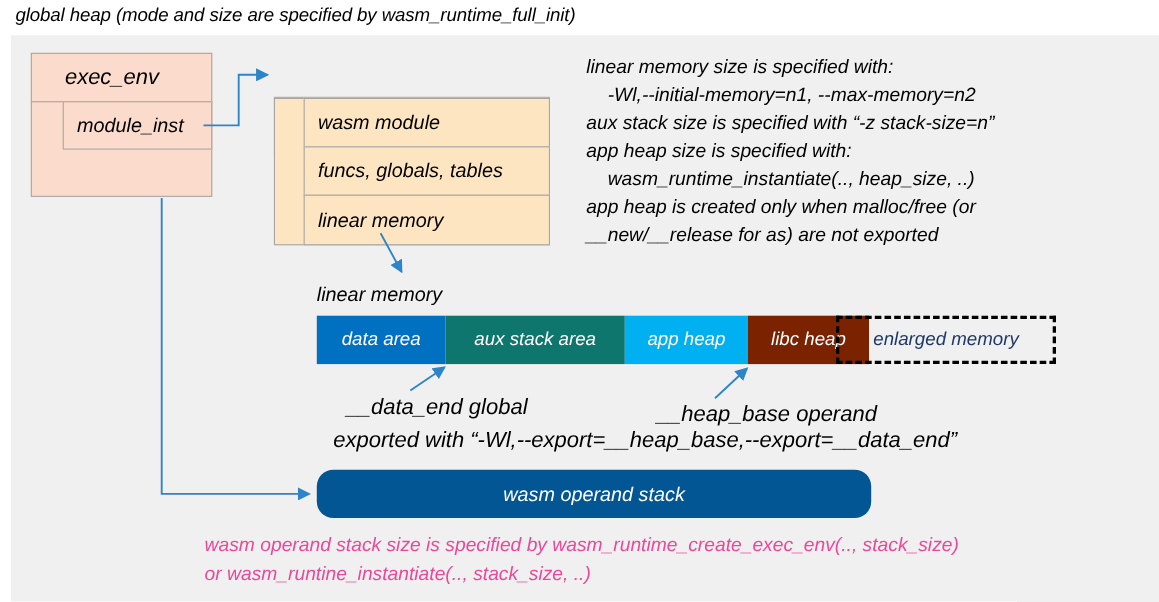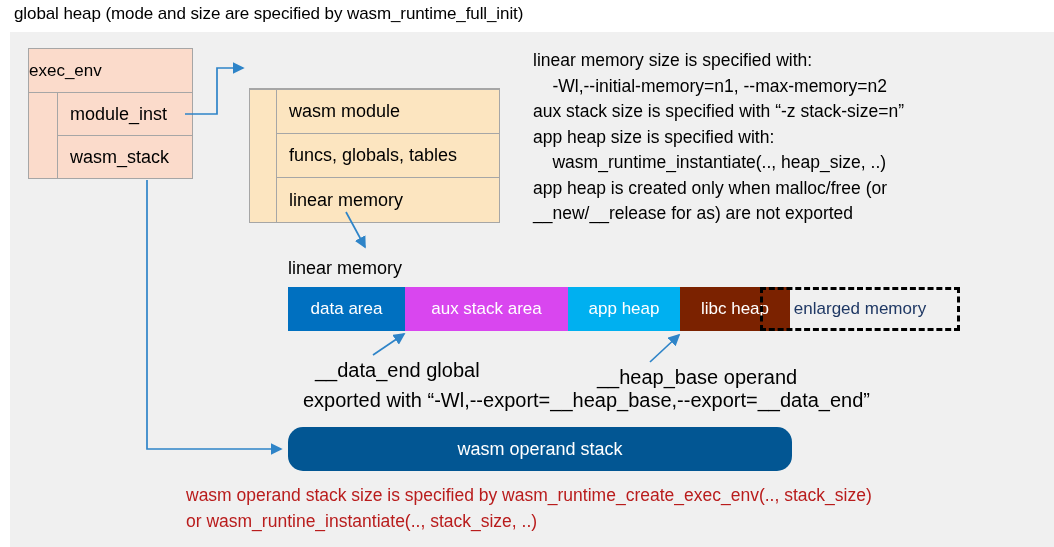--- a/index.html
+++ b/index.html
@@ -10,20 +10,21 @@
   body {
     font-family: "Liberation Sans", sans-serif;
     -webkit-font-smoothing: antialiased;
   }
   #canvas {
     position: relative;
     width: 1054px;
     height: 547px;
     background: #ffffff;
     overflow: hidden;
+    font-style: italic;
   }
   .panel {
     position: absolute;
     left: 10px;
     top: 32px;
     width: 1044px;
     height: 515px;
     background: #f0f0f0;
   }
   .title {
@@ -41,23 +42,23 @@
     position: absolute;
     box-sizing: border-box;
     border: 1px solid #a6a6a6;
   }
   .box-hdr {
     position: absolute;
     box-sizing: border-box;
     border: 1px solid #a6a6a6;
     display: flex;
     align-items: center;
-    font-size: 17px;
-    color: #000000;
-    padding-left: 0;
+    font-size: 20px;
+    color: #000000;
+    padding-left: 30px;
   }
   .box-row {
     position: absolute;
     box-sizing: border-box;
     border: 1px solid #a6a6a6;
     display: flex;
     align-items: center;
     font-size: 18px;
     color: #000000;
     padding-left: 12px;
@@ -131,21 +132,21 @@
     color: #ffffff;
     font-size: 18px;
     border-radius: 15px;
   }
   .bottom-note {
     position: absolute;
     left: 186px;
     top: 482px;
     font-size: 17.5px;
     line-height: 26px;
-    color: #b91c1c;
+    color: #ec4899;
     white-space: pre;
   }
 
   svg.conn {
     position: absolute;
     left: 0;
     top: 0;
     width: 1054px;
     height: 547px;
     pointer-events: none;
@@ -157,40 +158,39 @@
 
 <div id="canvas">
 
   <div class="title">global heap (mode and size are specified by wasm_runtime_full_init)</div>
 
   <div class="panel"></div>
 
   <div class="box-hdr pink" style="left:28px; top:48px; width:165px; height:45px;">exec_env</div>
   <div class="box pink" style="left:28px; top:92px; width:165px; height:87px;"></div>
   <div class="box-row pink" style="left:57px; top:92px; width:136px; height:44px;">module_inst</div>
-  <div class="box-row pink" style="left:57px; top:135px; width:136px; height:44px;">wasm_stack</div>
 
   <div class="box-hdr cream" style="left:249px; top:48px; width:251px; height:54px;margin-top:40px;">wasm module instance</div>
   <div class="box cream" style="left:249px; top:89px; width:251px; height:134px;"></div>
   <div class="box-row cream" style="left:276px; top:89px; width:224px; height:45px;">wasm module</div>
   <div class="box-row cream" style="left:276px; top:133px; width:224px; height:45px;">funcs, globals, tables</div>
   <div class="box-row cream" style="left:276px; top:177px; width:224px; height:46px;">linear memory</div>
 
   <div class="notes">linear memory size is specified with:
     -Wl,--initial-memory=n1, --max-memory=n2
 aux stack size is specified with “-z stack-size=n”
 app heap size is specified with:
     wasm_runtime_instantiate(.., heap_size, ..)
 app heap is created only when malloc/free (or
 __new/__release for as) are not exported</div>
 
   <div class="lm-label">linear memory</div>
   <div class="bar" id="memory-bar">
       <div class="seg" style="left: 0px; width: 117px; background: rgb(0, 112, 192);">data area</div>
-      <div class="seg" style="left: 117px; width: 163px; background: #d946ef;">aux stack area</div>
+      <div class="seg" style="left: 117px; width: 163px; background: #0f766e;">aux stack area</div>
       <div class="seg" style="left: 280px; width: 112px; background: rgb(0, 176, 240);">app heap</div>
       <div class="seg" style="left: 392px; width: 110px; background: rgb(123, 34, 0);">libc heap</div>
       <div class="seg dashed" style="left: 472px; width: 200px;">enlarged memory</div>
     </div>
 
   <div class="ann" style="left:315px; top:359px;">__data_end global</div>
   <div class="ann" style="left:597px; top:366px;">__heap_base operand</div>
   <div class="ann" style="left:303px; top:389px;">exported with “-Wl,--export=__heap_base,--export=__data_end”</div>
 
   <div class="opstack">wasm operand stack</div>

